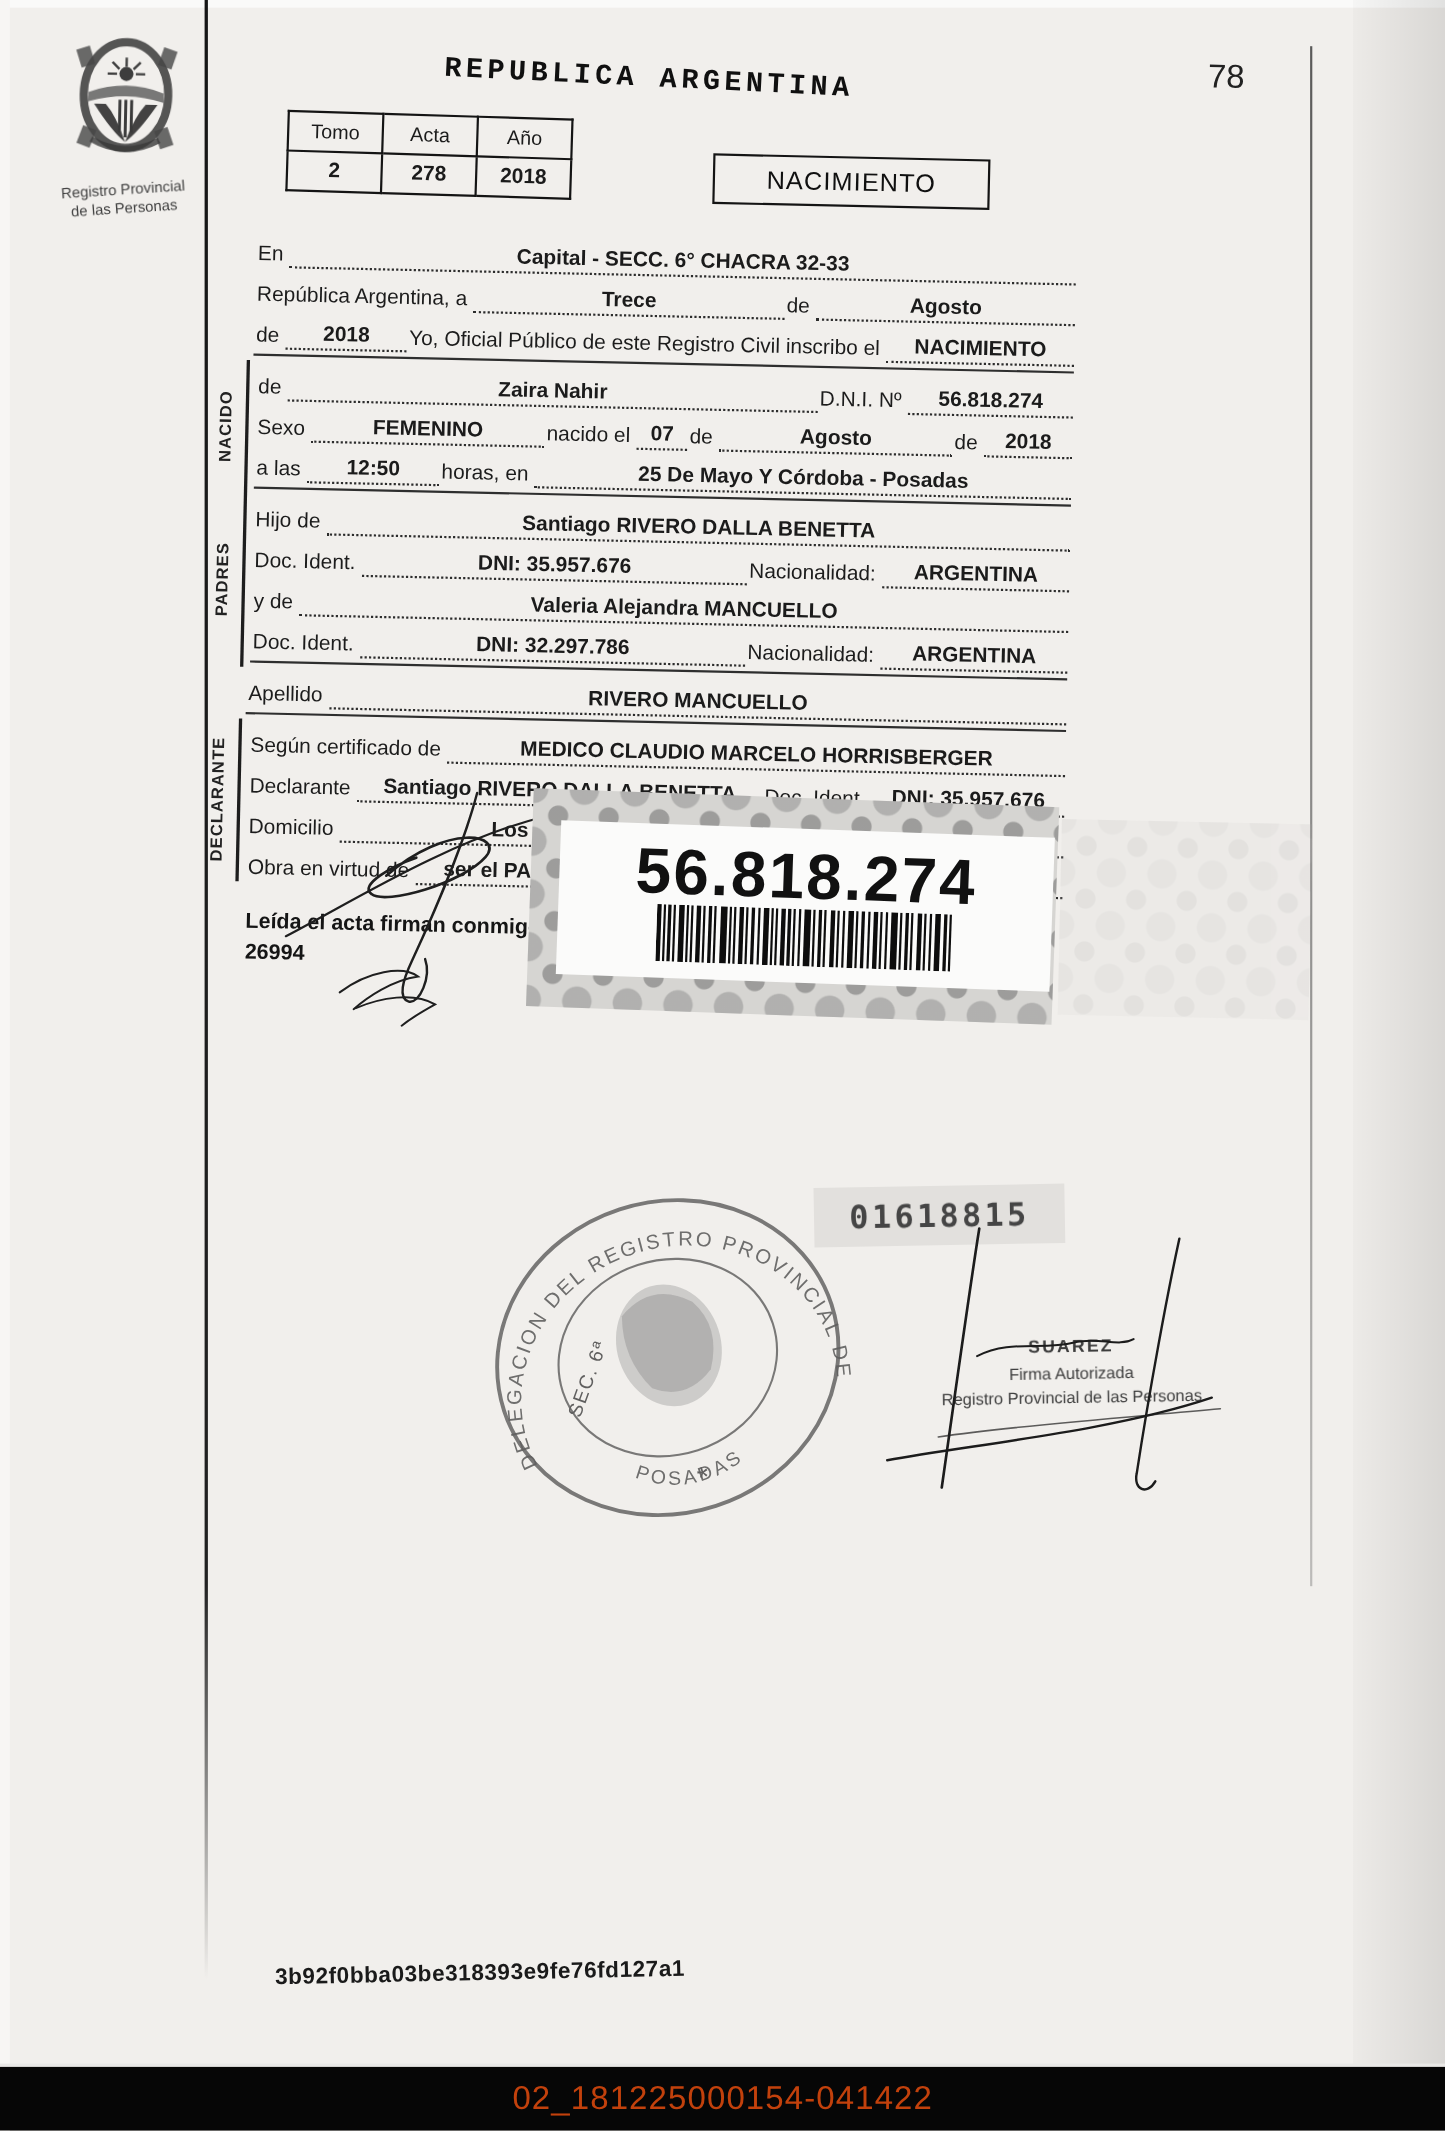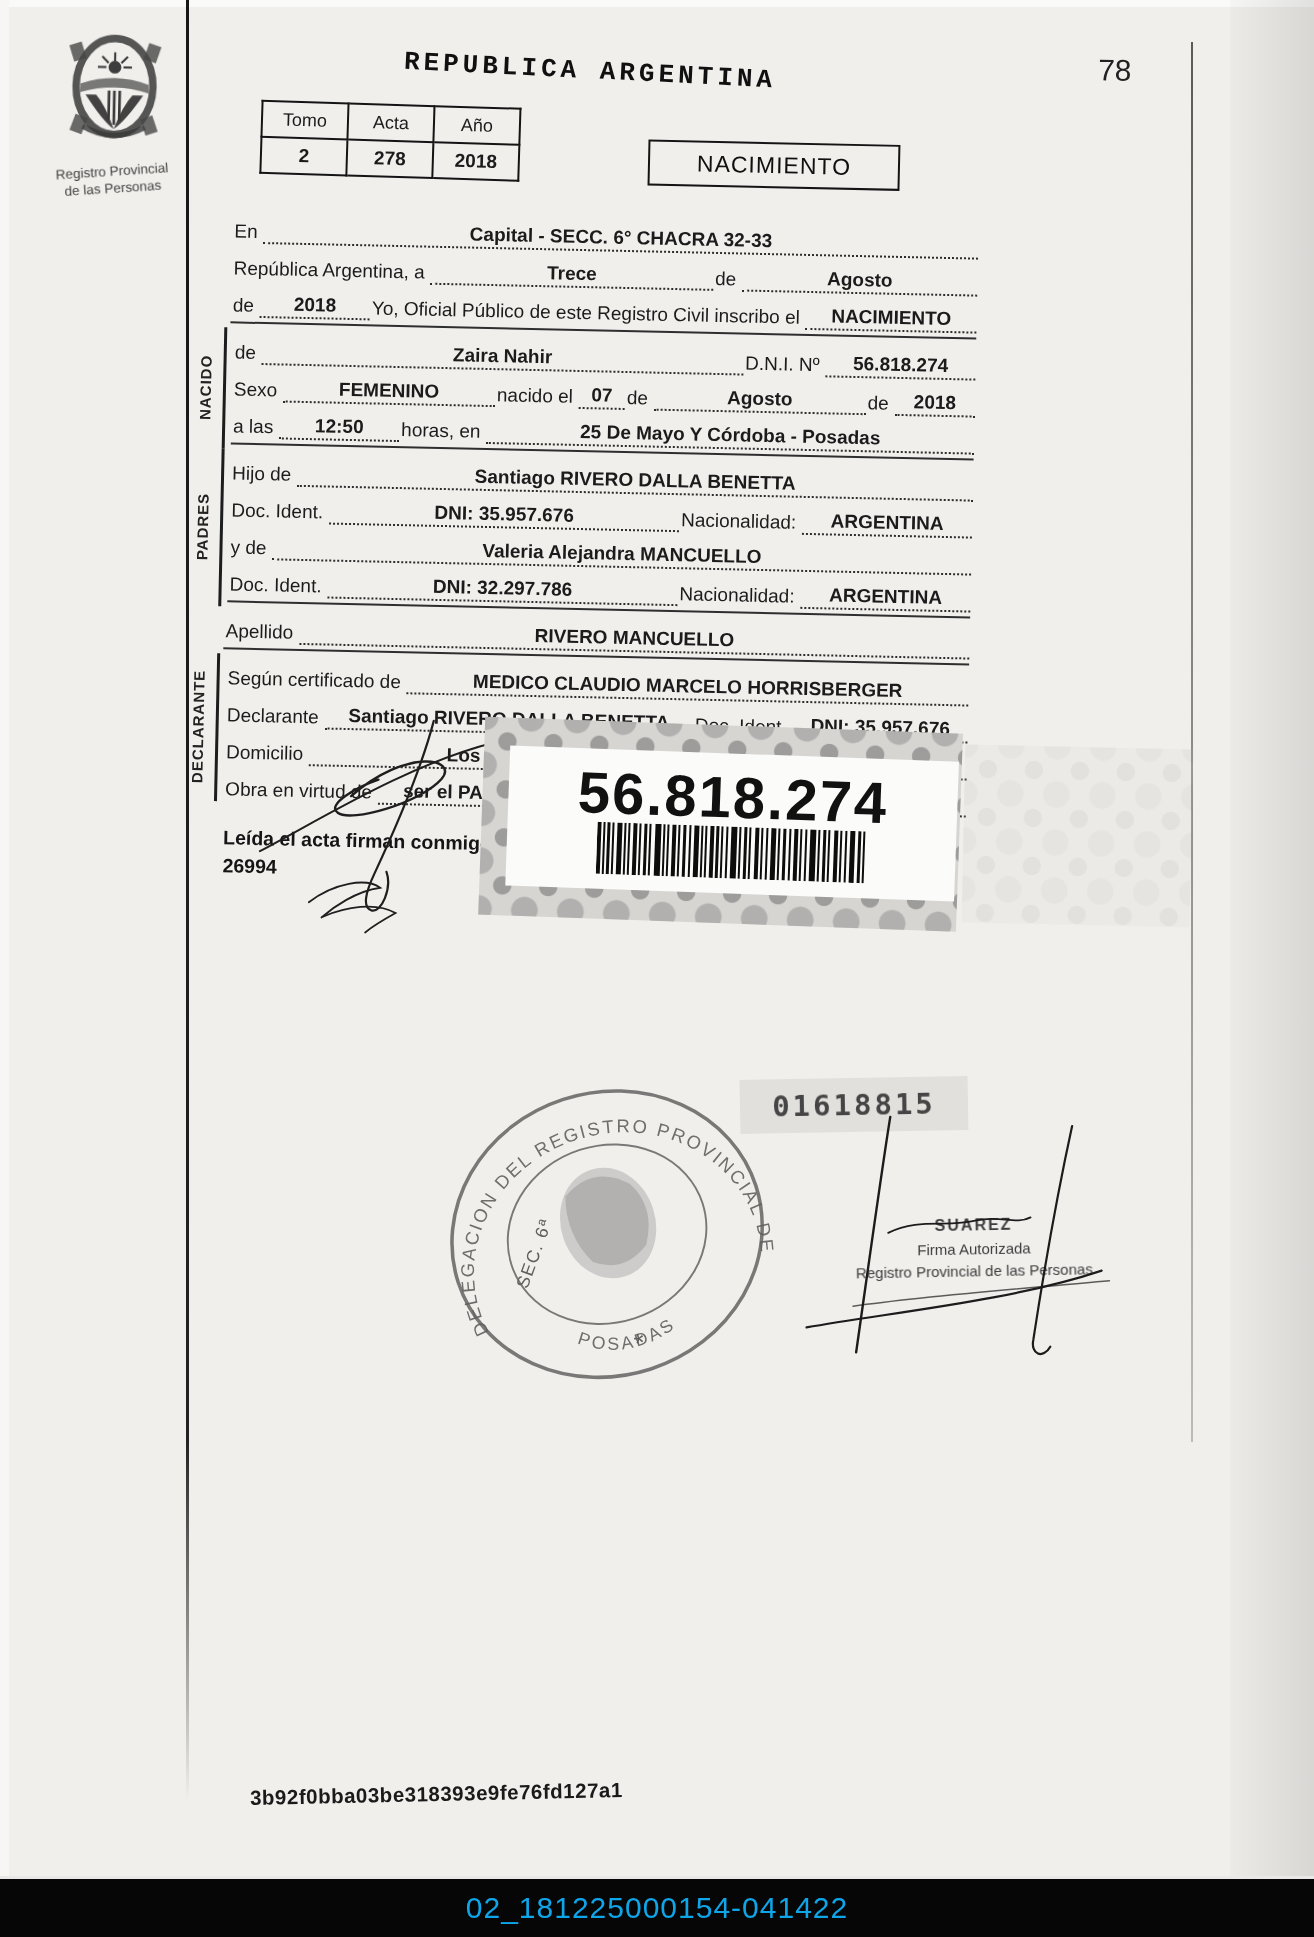--- a/index.html
+++ b/index.html
@@ -72,21 +72,21 @@
   .stamp-text{position:absolute;left:66px;top:104px;width:280px;text-align:center;color:#3d3d3d;
               transform:rotate(-2deg);filter:blur(.3px);}
   .stamp-text .nm{font-size:16px;letter-spacing:2px;font-weight:700;}
   .stamp-text .l1{font-size:15px;margin-top:6px;}
   .stamp-text .l2{font-size:15px;margin-top:5px;}
   .sig-right svg{position:absolute;left:0;top:0;}
   .hash{position:absolute;left:250px;top:1782px;font-weight:700;font-size:20.5px;
         letter-spacing:.5px;transform:rotate(-1.2deg);color:#1a1a1a;}
   .footer-bar{position:absolute;left:0;bottom:0;width:100%;height:58px;background:#060606;
               display:flex;align-items:center;justify-content:center;}
-  .footer-bar span{color:#0ea5e9;font-size:30px;letter-spacing:1px;}
+  .footer-bar span{color:#c2410c;font-size:30px;letter-spacing:1px;}
   .footer-edge{position:absolute;left:0;bottom:58px;width:100%;height:3px;background:#e9e8e6;}
 </style>
 </head>
 <body>
 
 <div id="page">
   <div class="top-strip"></div>
   <div class="left-strip"></div>
   <div class="right-band"></div>
   <div class="margin-left"></div>

